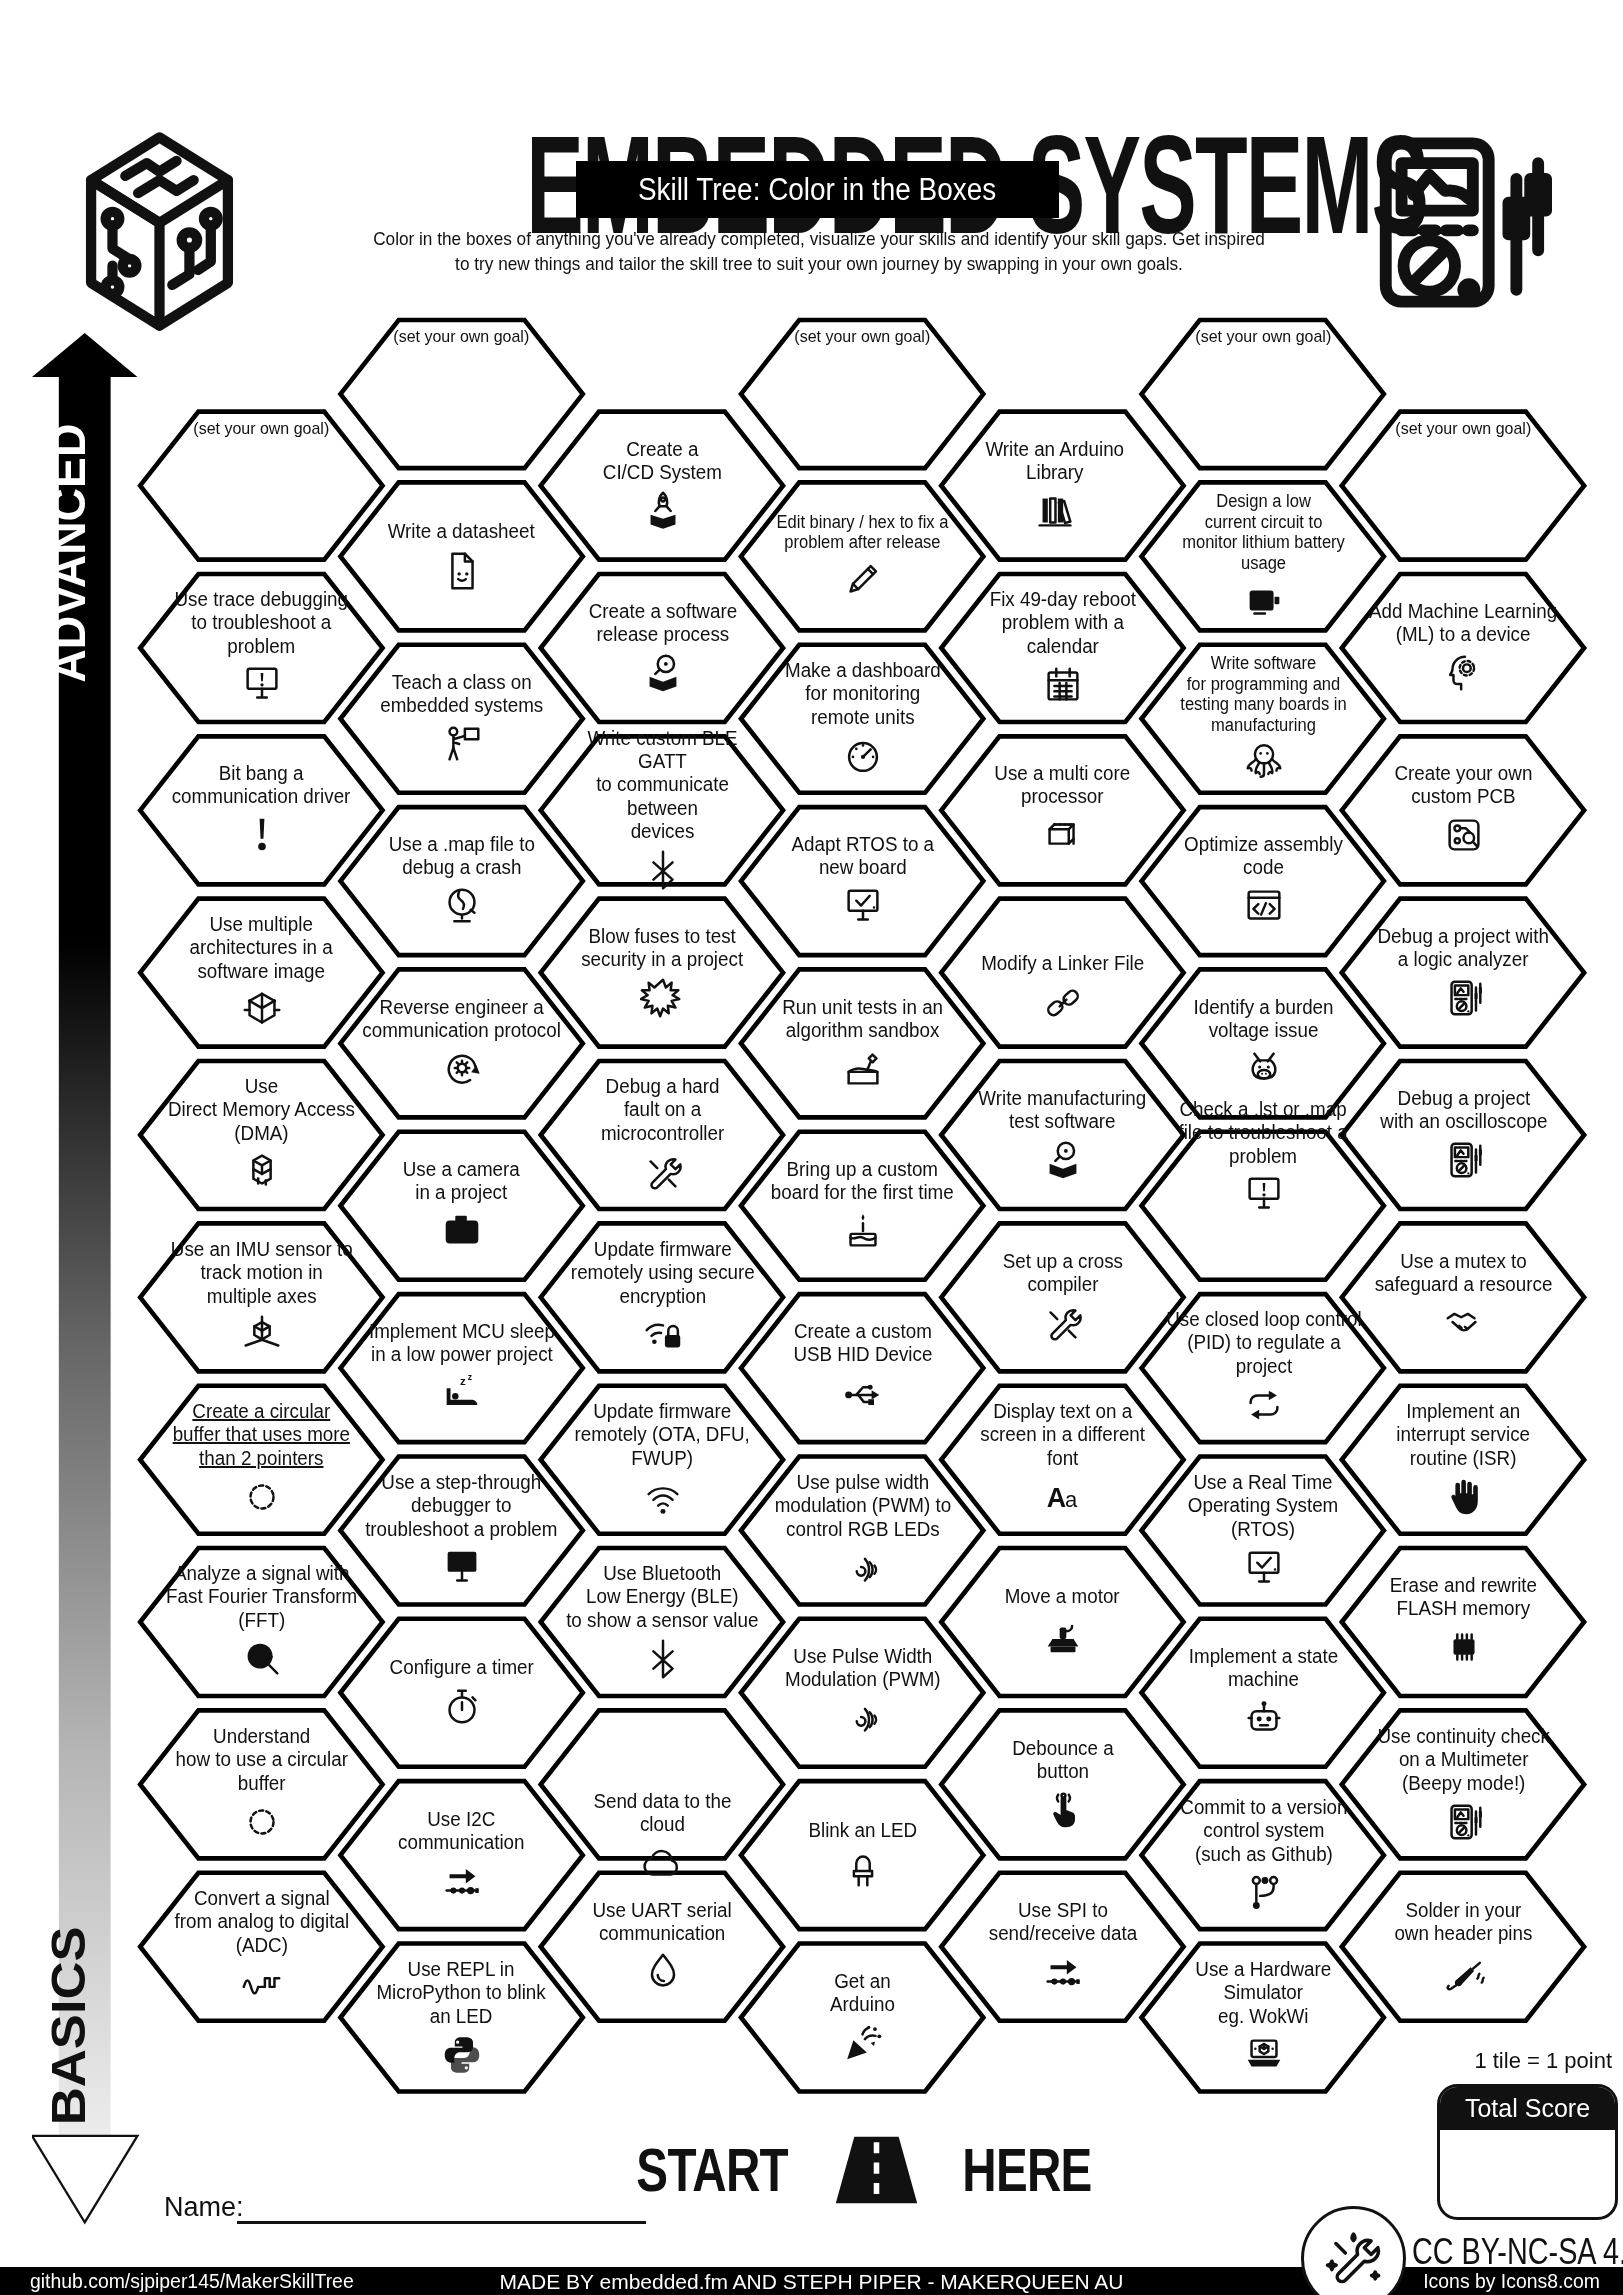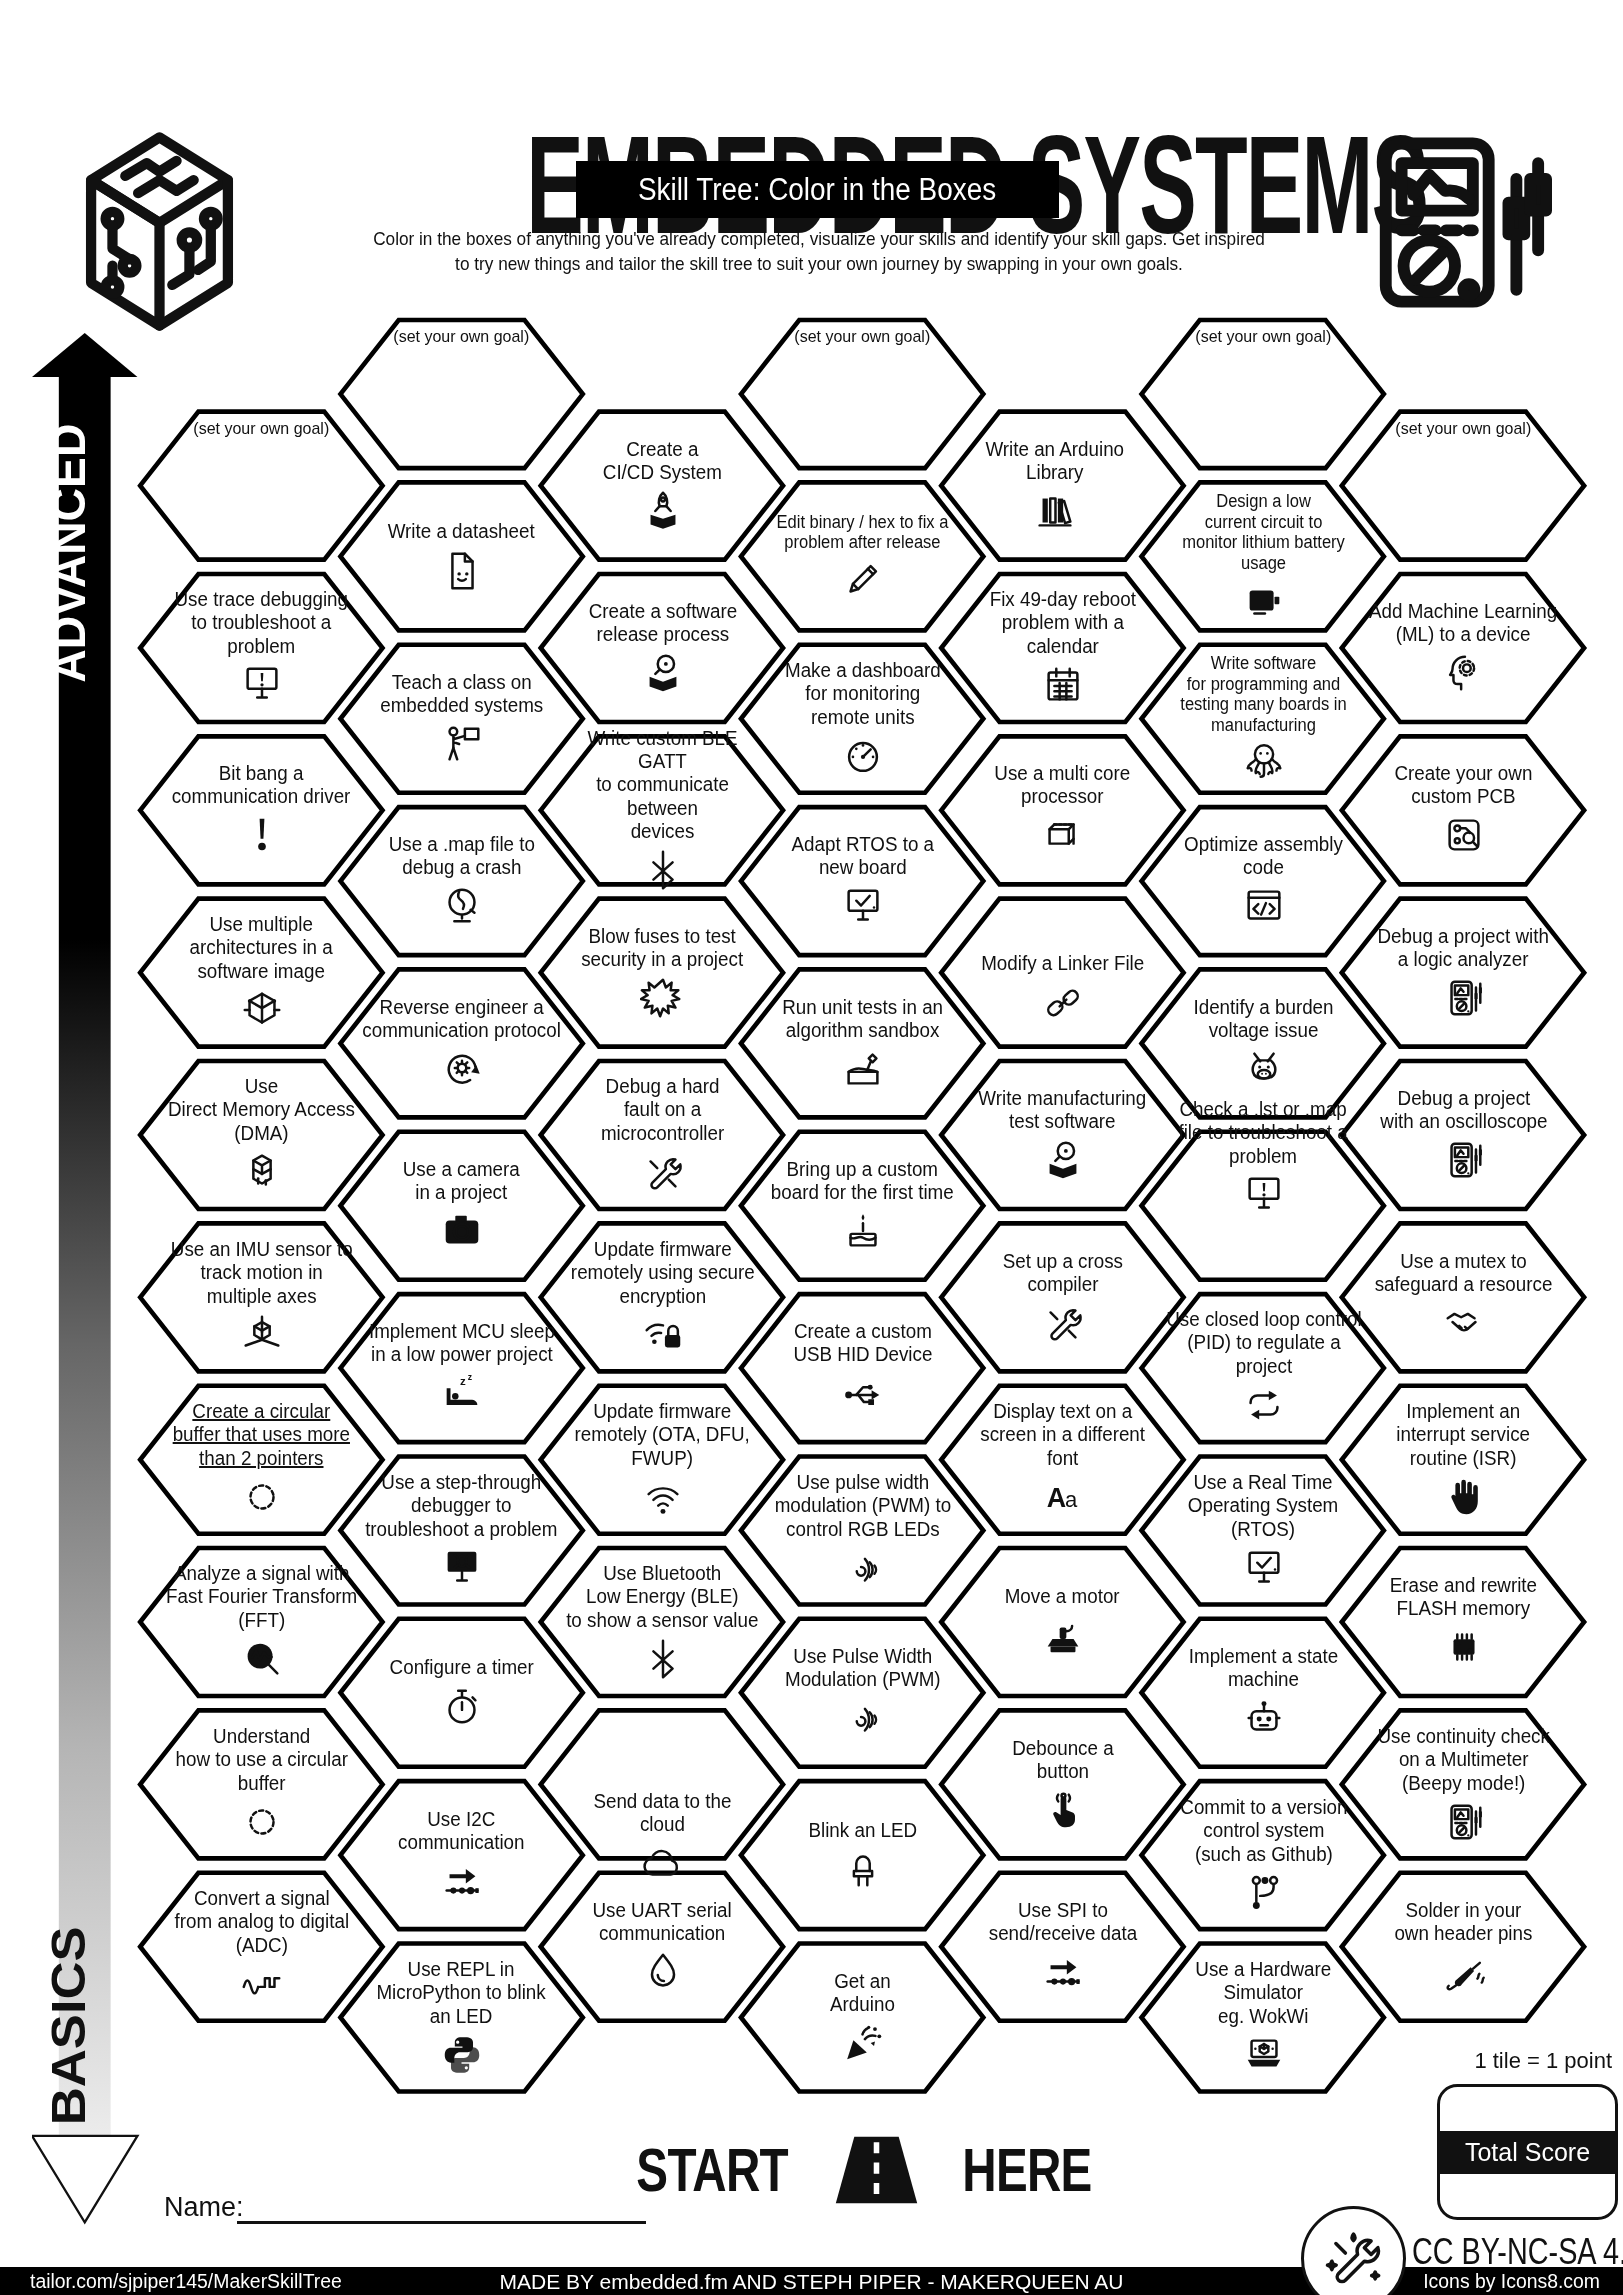--- a/index.html
+++ b/index.html
@@ -32,21 +32,21 @@
   
   #start-here{left:594px;top:2128px;width:537px;height:83px;display:flex;align-items:center;
         justify-content:center;gap:18.5px;}
   #start-here .w{font-size:61px;font-weight:900;transform:scaleX(.78);letter-spacing:-0.9px;}
   
   #name-label{left:164px;top:2192px;font-size:27px;}
   #name-line{left:237px;top:2221px;width:409px;height:2.8px;background:#111;}
   
   #tile-note{left:1388px;top:2048px;width:224px;text-align:right;font-size:22px;}
   #score-box{left:1437px;top:2084px;width:175px;height:130px;border:3.7px solid #111;border-radius:20.4px;
-        background:#fff;display:flex;flex-direction:column;justify-content:center;overflow:hidden;}
+        background:#fff;display:flex;flex-direction:column;justify-content:flex-start;overflow:hidden;}
   #score-band{background:#111;color:#fff;height:43px;display:flex;align-items:center;justify-content:center;
         font-size:25px;}
   
   #badge{left:1301px;top:2206px;width:99px;height:99px;border:3.2px solid #111;border-radius:50%;
         background:#fff;z-index:5;display:flex;align-items:center;justify-content:center;}
   #badge svg{width:65px;height:65px;}
   #badge svg *{stroke:#111;stroke-width:2.6;fill:none;stroke-linecap:round;stroke-linejoin:round;}
   #license{left:1412px;top:2231px;width:208px;font-size:36px;white-space:nowrap;}
   #license span{display:inline-block;transform:scaleX(.8);transform-origin:left;}
   
@@ -1075,17 +1075,17 @@
     <path d="M37 11a8 8 0 00-10 10L13 35a3.5 3.5 0 005 5l14-14a8 8 0 0010-10l-5 5-5-5z"></path>
     <path d="M11 13l7 7"></path>
     <path d="M24 6c1.4 1.8 1.4 3.4 0 4.8-1.4-1.4-1.4-3 0-4.8z" fill="#111" stroke="none"></path>
     <path d="M8 26l1 2.2L11.2 29 9 30l-1 2.2L7 30l-2.2-1L7 28.2z" fill="#111" stroke="none"></path>
     <path d="M40 34l.8 1.8 1.8.8-1.8.8L40 39l-.8-1.6-1.8-.8 1.8-.8z" fill="#111" stroke="none"></path>
   </svg>
 </div>
 <div class="abs" id="license"><span>CC BY-NC-SA 4.0</span></div>
 
 <div class="abs" id="footer-bar">
-  <span id="footer-left">tailor.com/sjpiper145/MakerSkillTree</span>
+  <span id="footer-left">github.com/sjpiper145/MakerSkillTree</span>
   <span id="footer-center">MADE BY embedded.fm AND STEPH PIPER  -  MAKERQUEEN AU</span>
   <span id="footer-right">Icons by Icons8.com</span>
 </div>
 
 
 </body></html>

